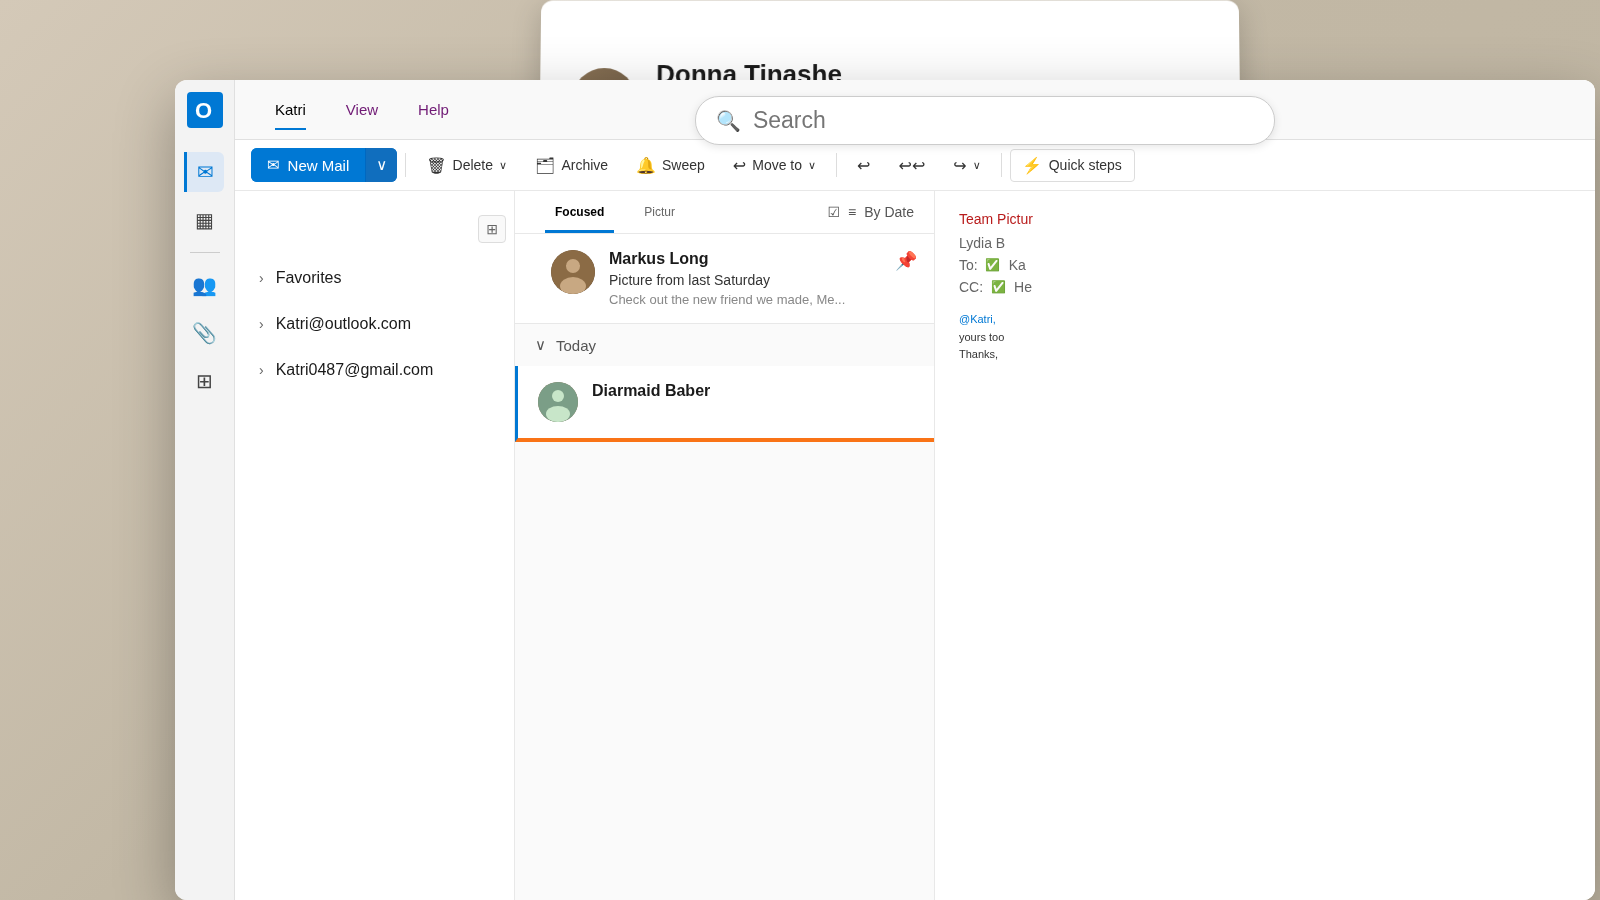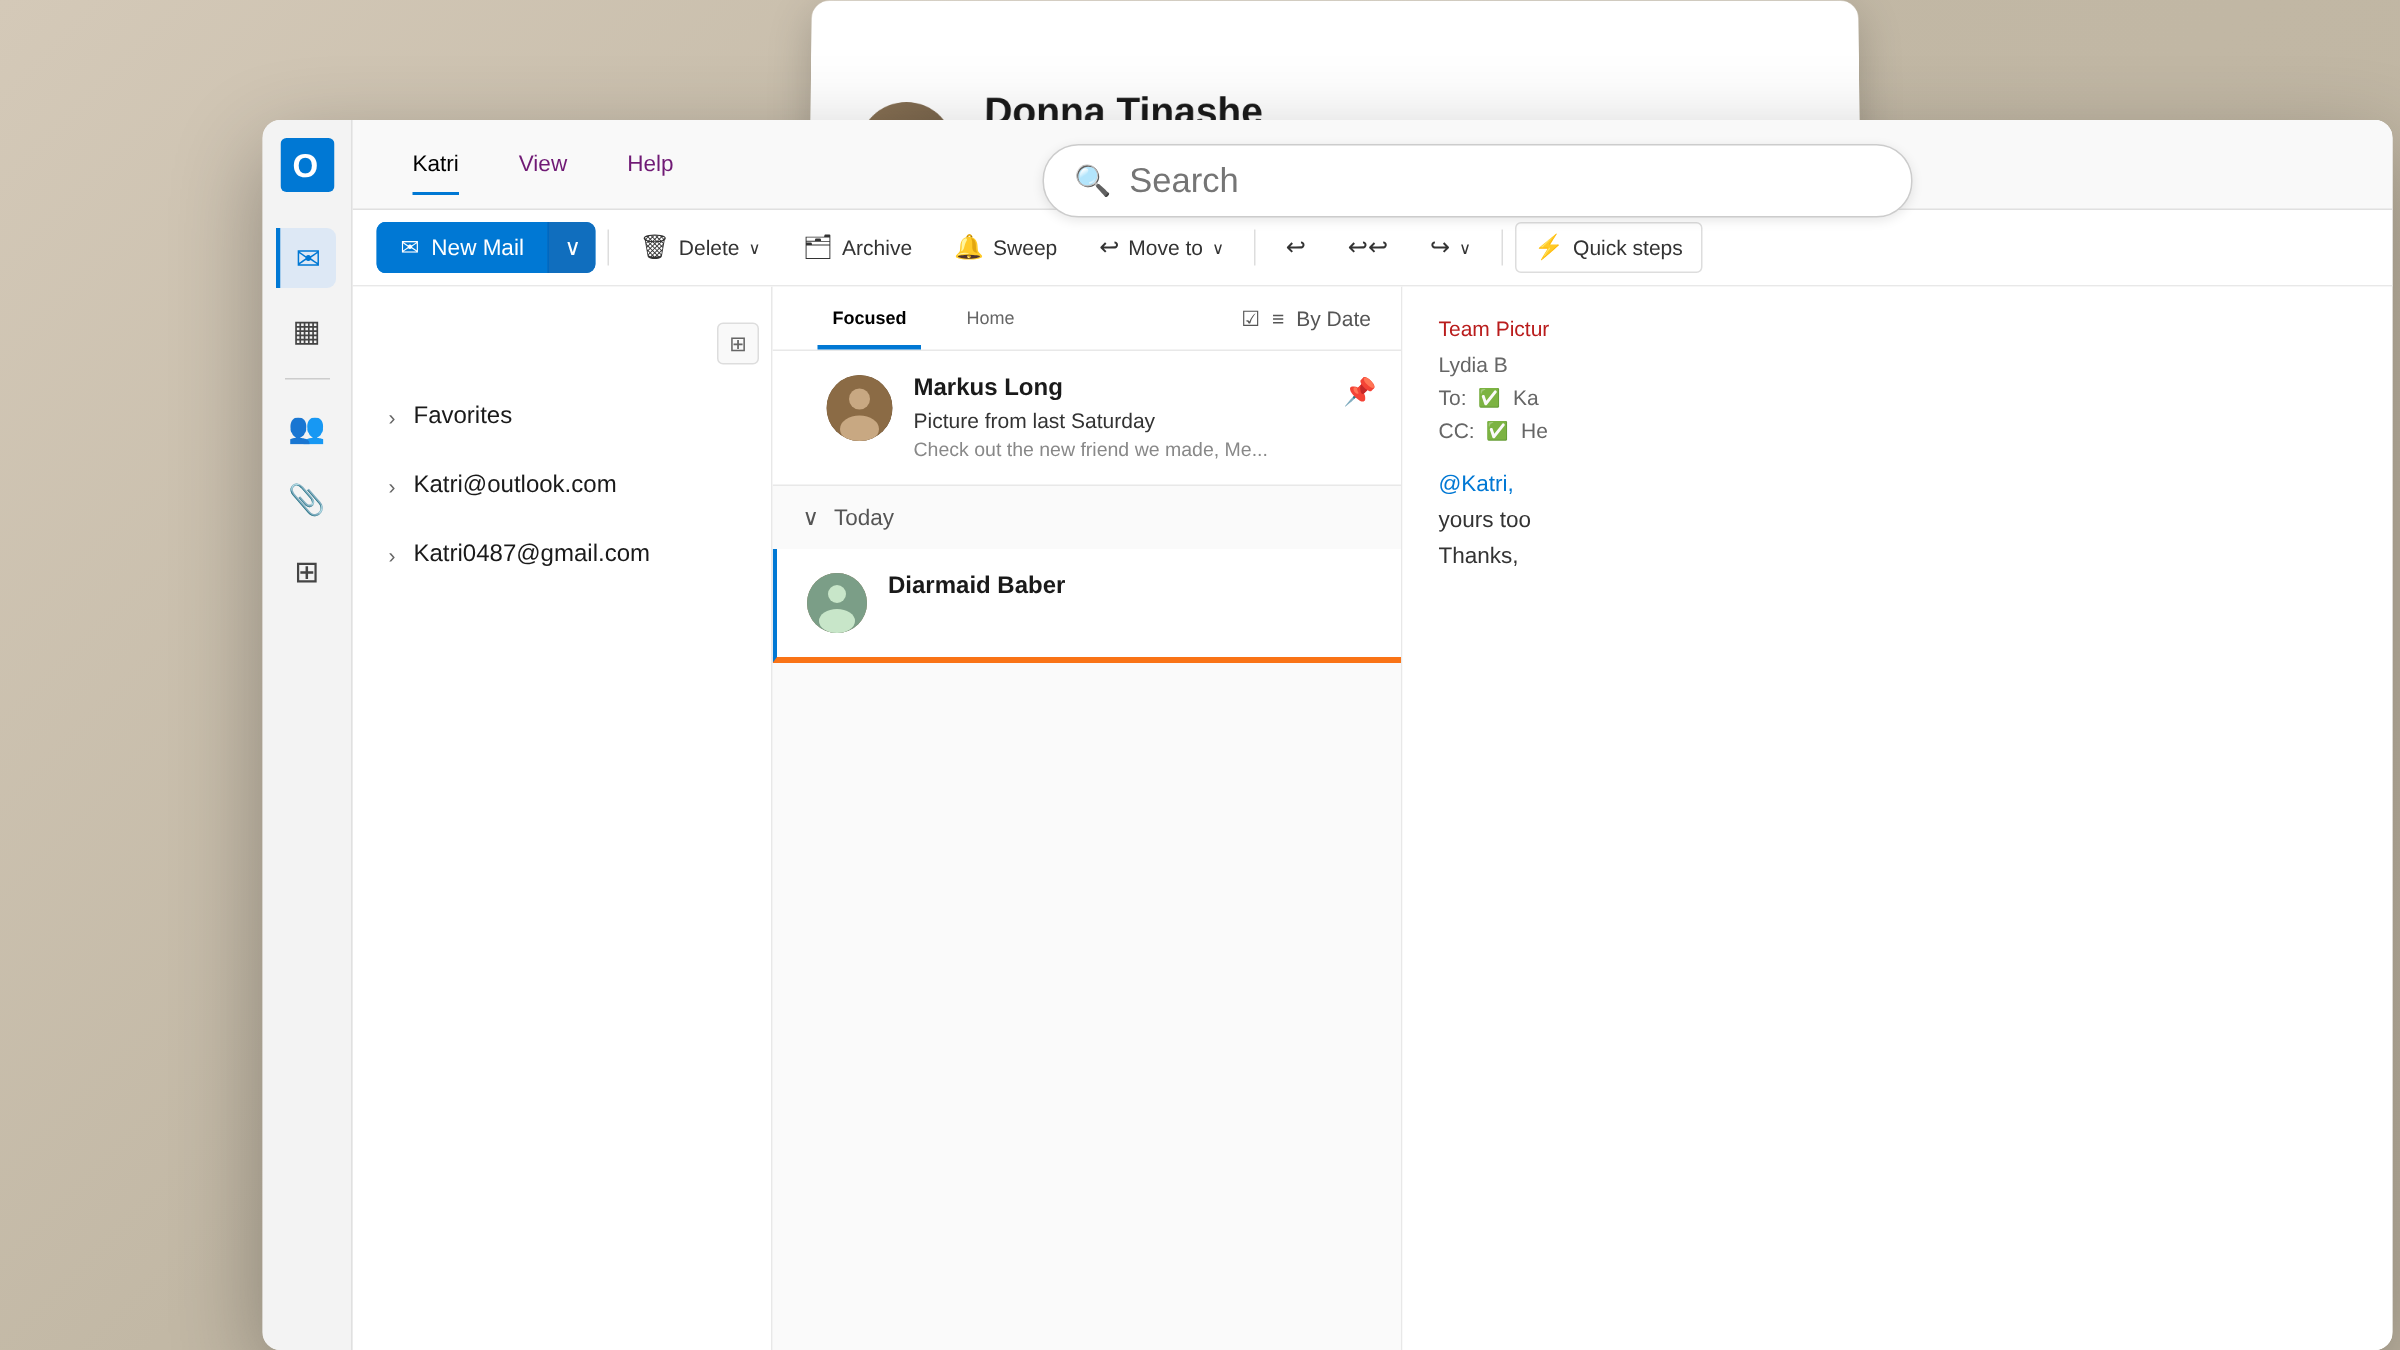--- a/index.html
+++ b/index.html
@@ -513,21 +513,21 @@
       align-items: center;
       gap: 8px;
     }
 
     .verified-badge {
       color: #107c41;
       font-size: 12px;
     }
 
     .reading-body {
-      font-size: 15px;
+      font-size: 11px;
       color: #333;
       line-height: 1.6;
       margin-top: 16px;
     }
 
     .reading-highlight {
       color: #0078d4;
     }
   </style>
 </head>
@@ -676,21 +676,21 @@
         <div class="folder-item">
           <span class="folder-chevron">›</span>
           <span>Katri0487@gmail.com</span>
         </div>
       </div>
 
       <div class="mail-list-panel">
 
         <div class="mail-tabs">
           <div class="mail-tab active">Focused</div>
-          <div class="mail-tab">Home</div>
+          <div class="mail-tab">Pictur</div>
           <div class="mail-tab-filter">
             <span>☑</span>
             <span>≡</span>
             <span>By Date</span>
           </div>
         </div>
 
         <div class="mail-item-featured">
           <div class="color-strips">
             <div class="color-strip" style="background:#e74c3c;"></div>

